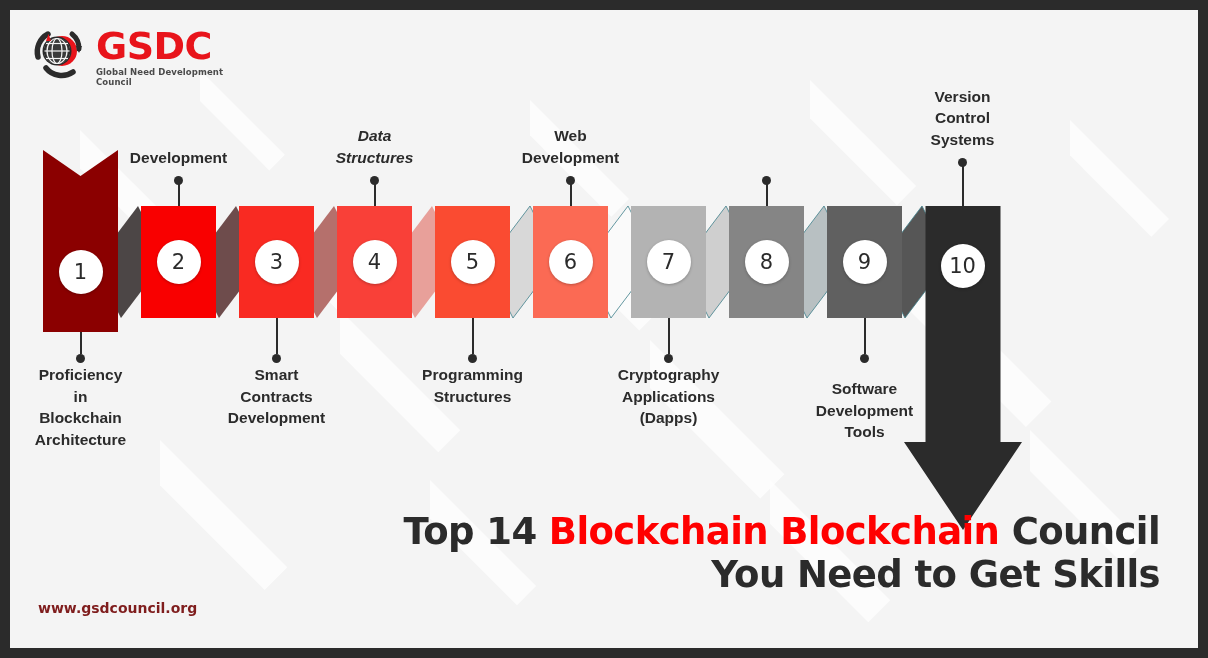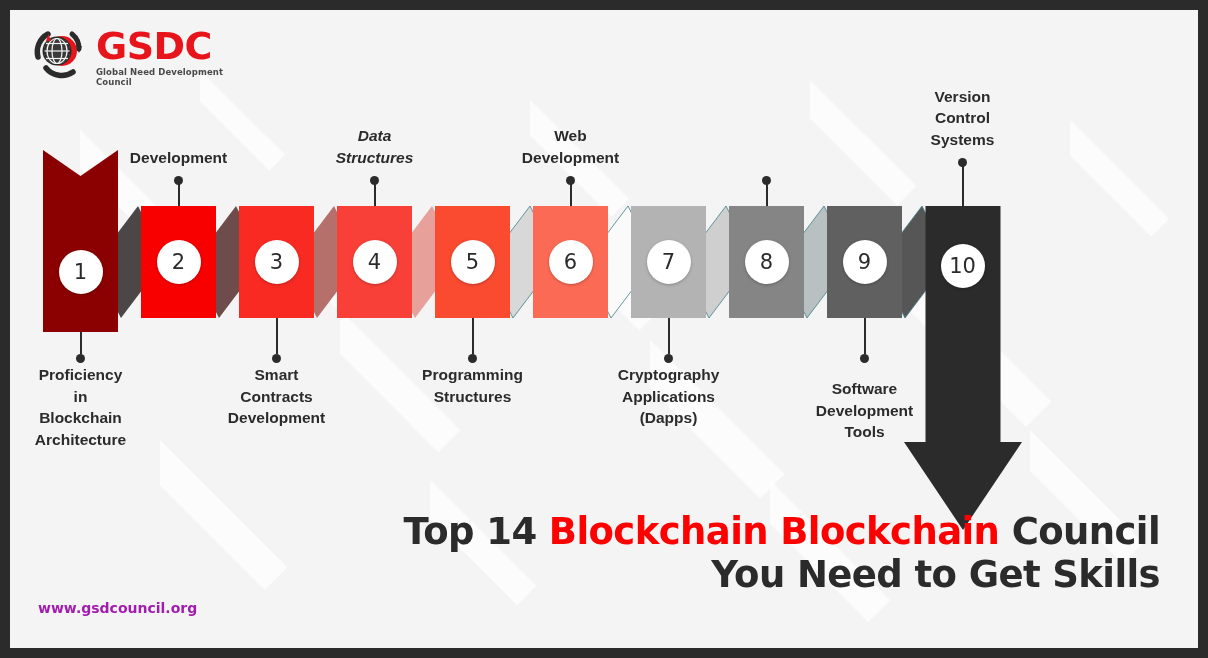--- a/index.html
+++ b/index.html
@@ -137,21 +137,21 @@
     letter-spacing: -0.6px;
     z-index: 20;
   }
   #title .hl { color: #ff0000; }
 
   #site {
     position: absolute;
     left: 28px; bottom: 32px;
     font-size: 14px;
     font-weight: bold;
-    color: #a21caf;
+    color: #7f1d1d;
     font-family: "DejaVu Sans", sans-serif;
   }
 </style>
 </head>
 <body>
 
 <div id="frame">
   <div id="canvas">
 
     <div id="watermarks">

